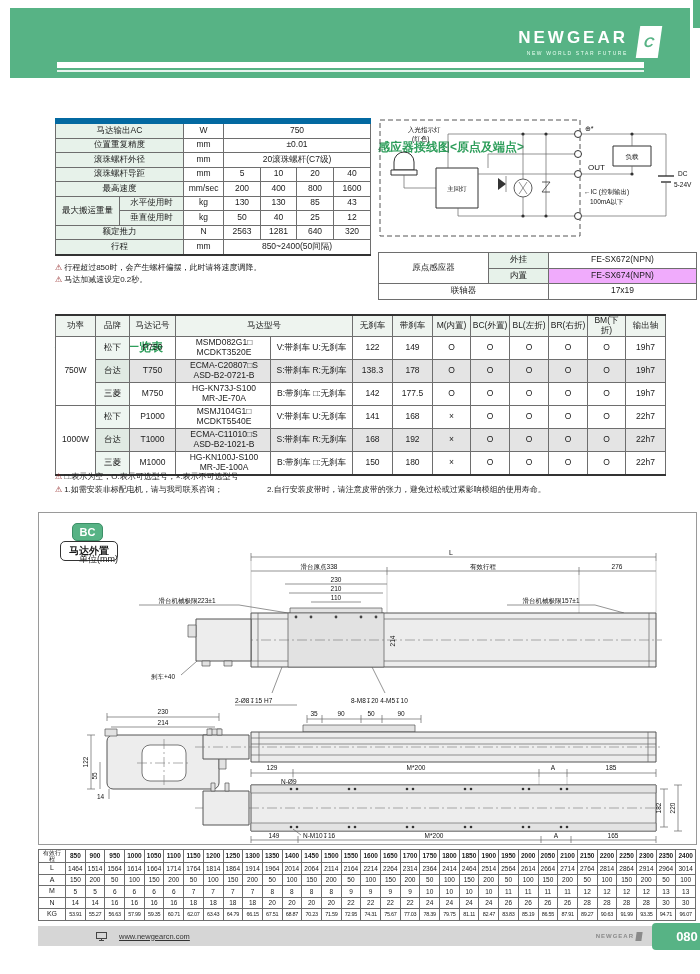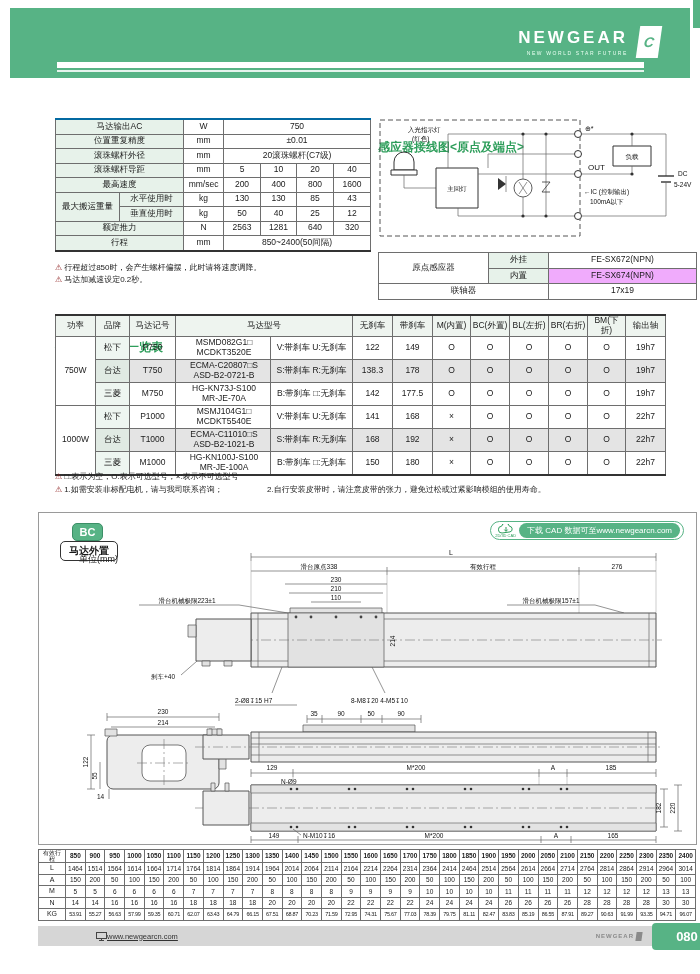--- a/index.html
+++ b/index.html
@@ -20,21 +20,21 @@
 
   
   .sec-title{position:absolute;font-size:12px;font-weight:bold;color:#2e9e5b;margin-top:41px;}
 
   
   table{border-collapse:collapse;table-layout:fixed;}
   td,th{border:1px solid #6e6e6e;text-align:center;padding:0 1px;overflow:hidden;
         font-weight:normal;font-size:8.5px;line-height:1.15;}
 
   
-  .basic{position:absolute;left:55px;top:118px;width:315px;border-top:2px solid #0369a1;border-bottom:2px solid #333;}
+  .basic{position:absolute;left:55px;top:118px;width:315px;border-top:6px solid #0369a1;border-bottom:2px solid #333;}
   .basic td{height:13.5px;}
   .basic td.lbl{background:#e7f2ea;}
   .note-line{position:absolute;font-size:8px;color:#222;white-space:nowrap;}
   .warn-tri{color:#8b1a1a;font-size:8px;margin-right:2px;}
 
   
   .sensor-svg{position:absolute;left:378px;top:116px;}
   .sensor-table{position:absolute;left:378px;top:252px;width:318px;border-top:1.5px solid #333;border-bottom:1.5px solid #333;}
   .sensor-table td{height:14.5px;}
   .sensor-table td.mid{background:#e7f2ea;}
@@ -77,21 +77,21 @@
   .stroke-tbl{position:absolute;left:38px;top:849px;width:658px;border:1.5px solid #333;}
   .stroke-tbl th,.stroke-tbl td{font-size:6.5px;height:10.5px;padding:0;}
   .stroke-tbl th{font-weight:bold;}
   .stroke-tbl th.corner{width:22px;font-size:6px;font-weight:normal;line-height:1;word-break:break-all;padding:0 2px;}
   .stroke-tbl tr.kg td{font-size:5.5px;letter-spacing:-0.3px;}
   .stroke-tbl tbody th{font-weight:normal;font-size:7px;}
 
   
   .footer-bar{position:absolute;left:38px;top:926px;width:614px;height:20px;background:#d6d6d6;
               display:flex;align-items:center;justify-content:space-between;padding:0 10px 0 58px;box-sizing:border-box;}
-  .footer-url{font-size:7.5px;color:#333;text-decoration:underline;display:flex;align-items:center;gap:0;}
+  .footer-url{font-size:7.5px;color:#333;text-decoration:underline;display:flex;align-items:center;gap:12px;}
   .footer-brand{font-size:6px;font-weight:bold;color:#8a8a8a;letter-spacing:1px;display:flex;align-items:center;gap:2px;}
   .footer-brand .mini-mark{display:inline-block;width:6px;height:9px;background:#8a8a8a;transform:skewX(-8deg);}
   .page-badge{position:absolute;left:652px;top:923px;width:70px;height:27px;background:#57b385;border-radius:4px;
               color:#fff;font-size:13px;font-weight:bold;display:flex;align-items:center;justify-content:center;}
 </style>
 </head>
 <body>
 
 <div id="page">
 
@@ -409,29 +409,20 @@
   <div class="note-line" style="left:55px;top:484px;">
     <span class="warn-tri">⚠</span><span>1.如需安装非标配电机，请与我司联系咨询；</span>
     <span style="margin-left:42px;">2.自行安装皮带时，请注意皮带的张力，避免过松或过紧影响模组的使用寿命。</span></div>
 
   <div class="draw-box">
     <div class="bc-badge">
       <span class="bc-pill">BC</span>
       <span class="bc-label">马达外置</span>
     </div>
     <div class="unit-label">单位(mm)</div>
-    <div class="cad-badge">
-      <span class="cad-icon">
-        <svg width="16" height="10" viewBox="0 0 16 10">
-            <path d="M4 9 a3.4 3.4 0 0 1 -.4-6.8 a4 4 0 0 1 7.8 0 a2.9 2.9 0 0 1 .6 5.7 z M8 3 v4 M6.4 5.6 L8 7.4 L9.6 5.6" fill="none" stroke="#2e9e5b" stroke-width="1"></path>
-          </svg>
-        <span class="cad-icon-label">2D/3D CAD</span>
-      </span>
-      <span class="cad-pill">下载 CAD 数据可至www.newgearcn.com</span>
-    </div>
 
     <svg class="dwg" width="657" height="296" viewBox="0 0 657 296" style="position:absolute;left:0;top:34px;">
 
       <line class="dim" x1="212" y1="10" x2="617" y2="10"></line>
         <line class="dim" x1="212" y1="6" x2="212" y2="14"></line>
         <line class="dim" x1="617" y1="6" x2="617" y2="14"></line>
       <text class="dt" x="412" y="8" text-anchor="middle">L</text>
       <line class="dim" x1="212" y1="24" x2="617" y2="24"></line>
       <line class="dim" x1="348" y1="20" x2="348" y2="28"></line>
         <line class="dim" x1="540" y1="20" x2="540" y2="28"></line>

